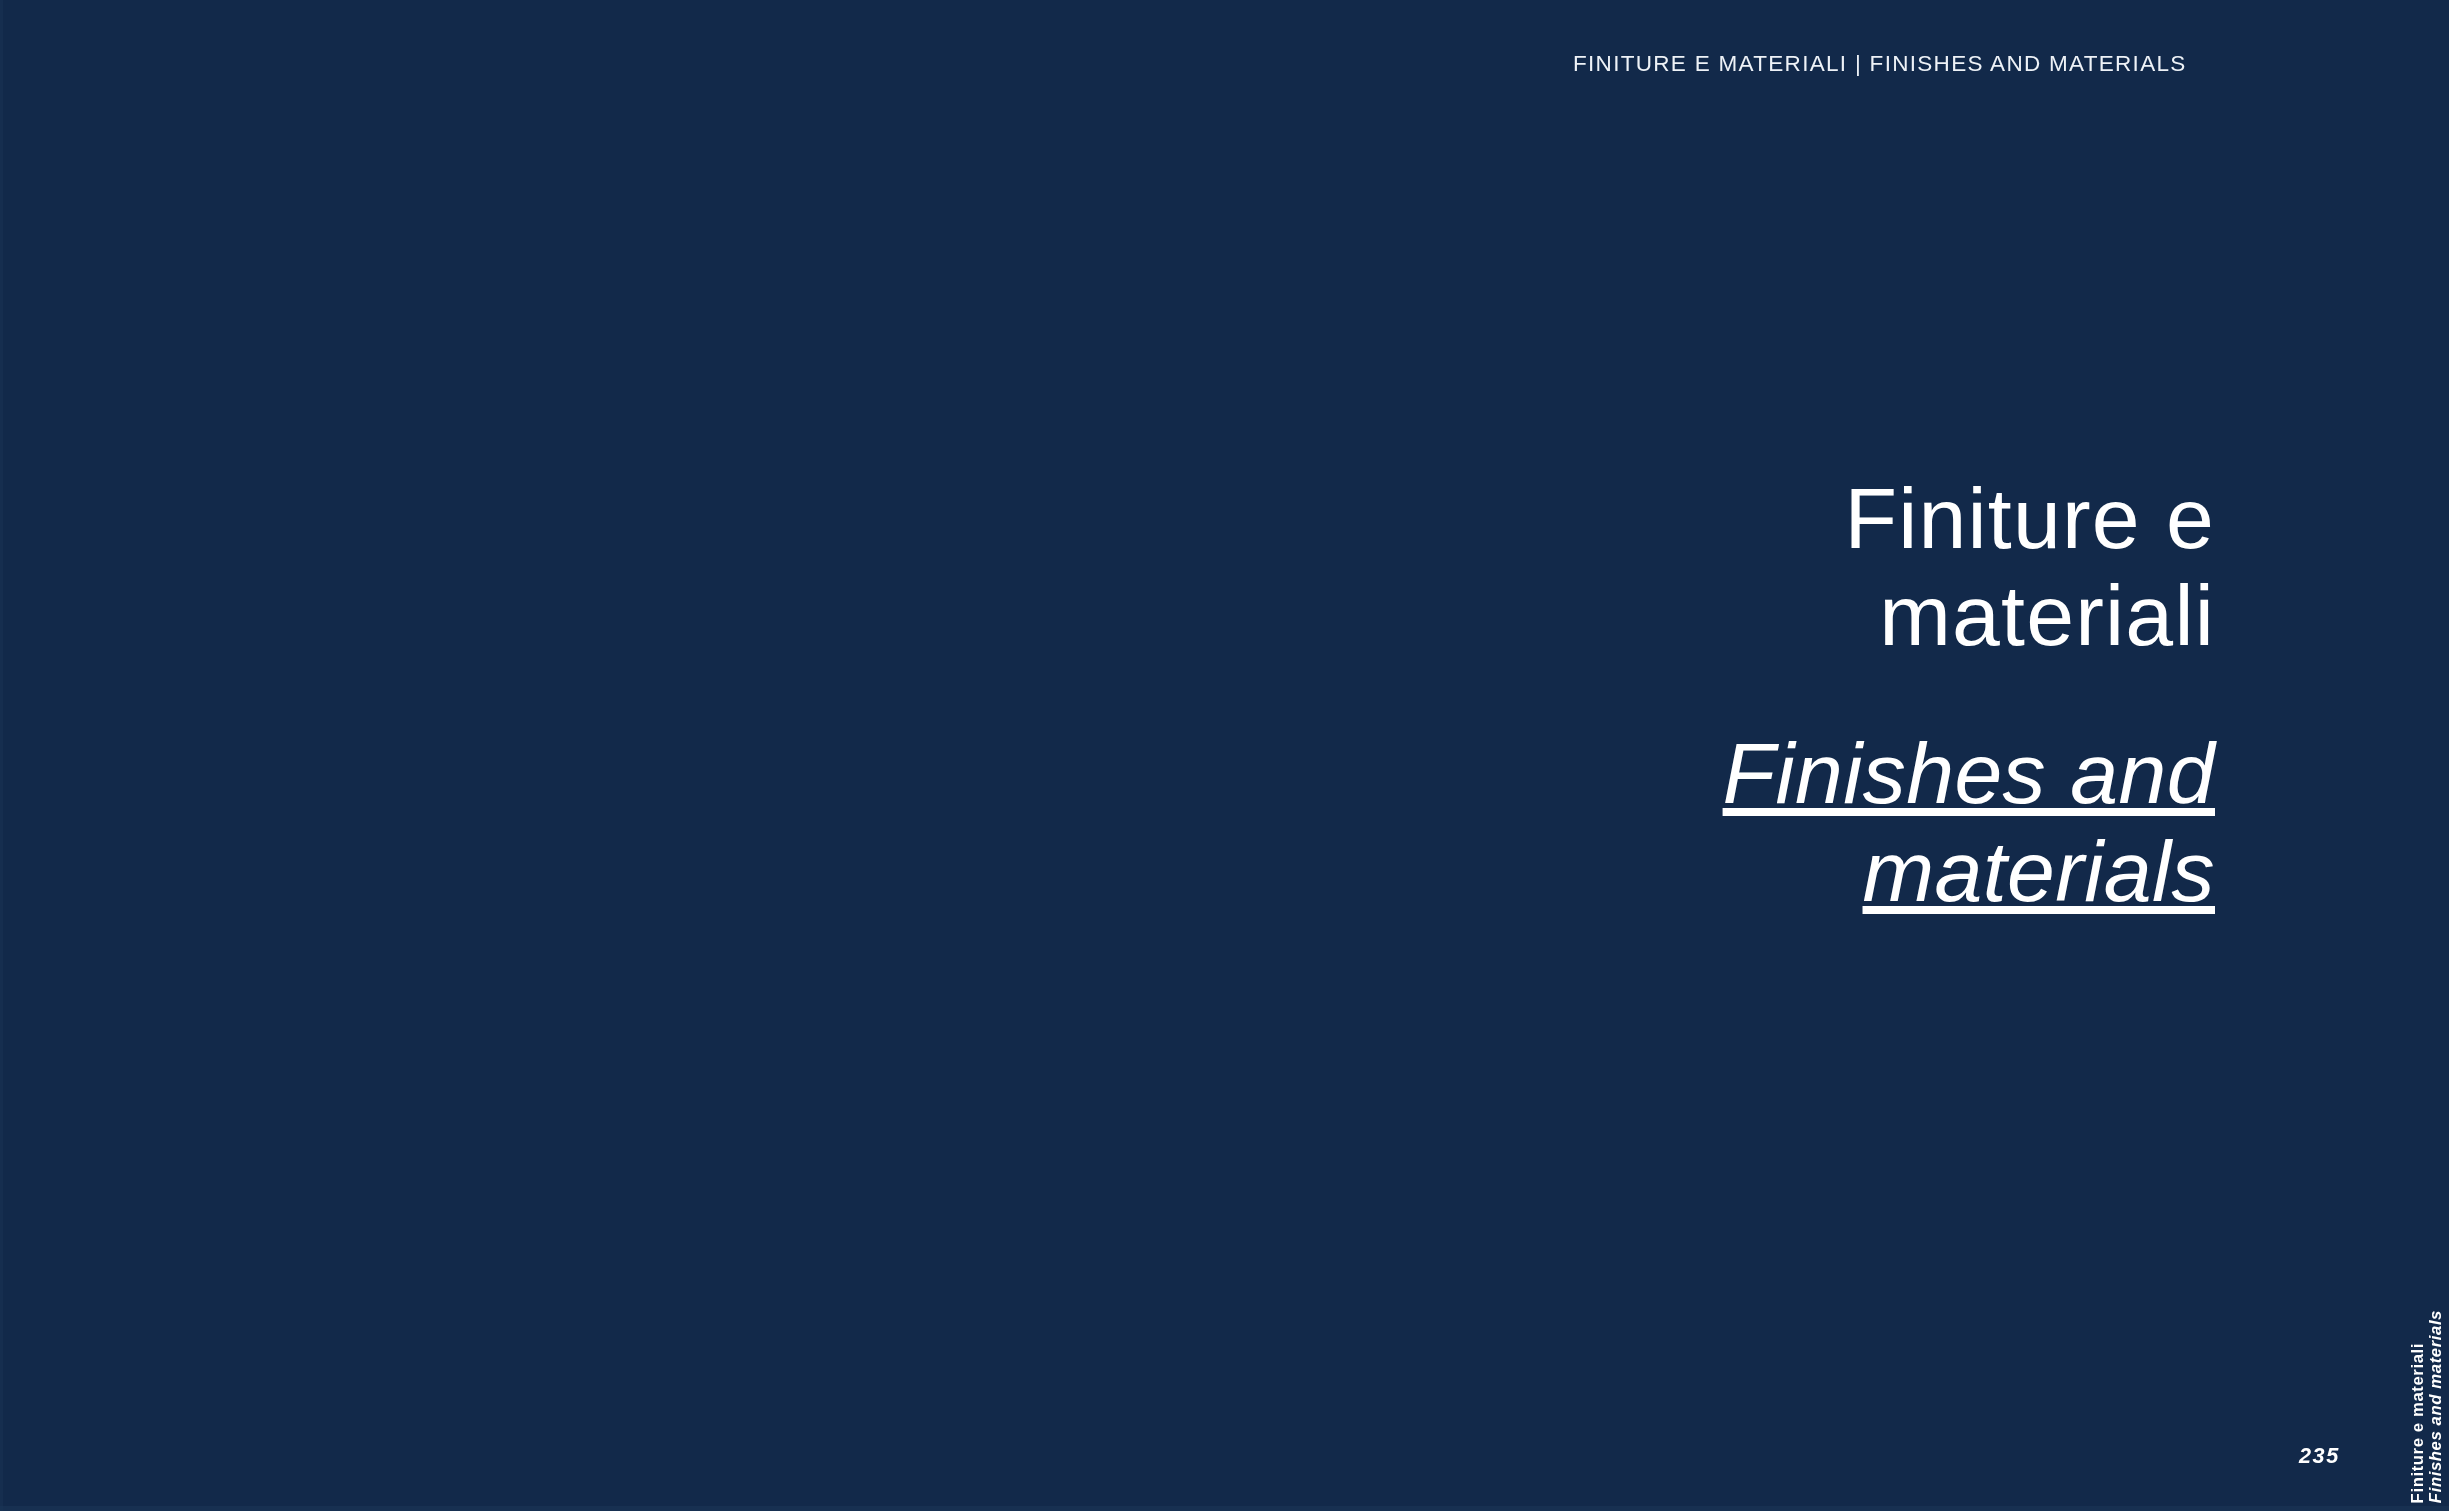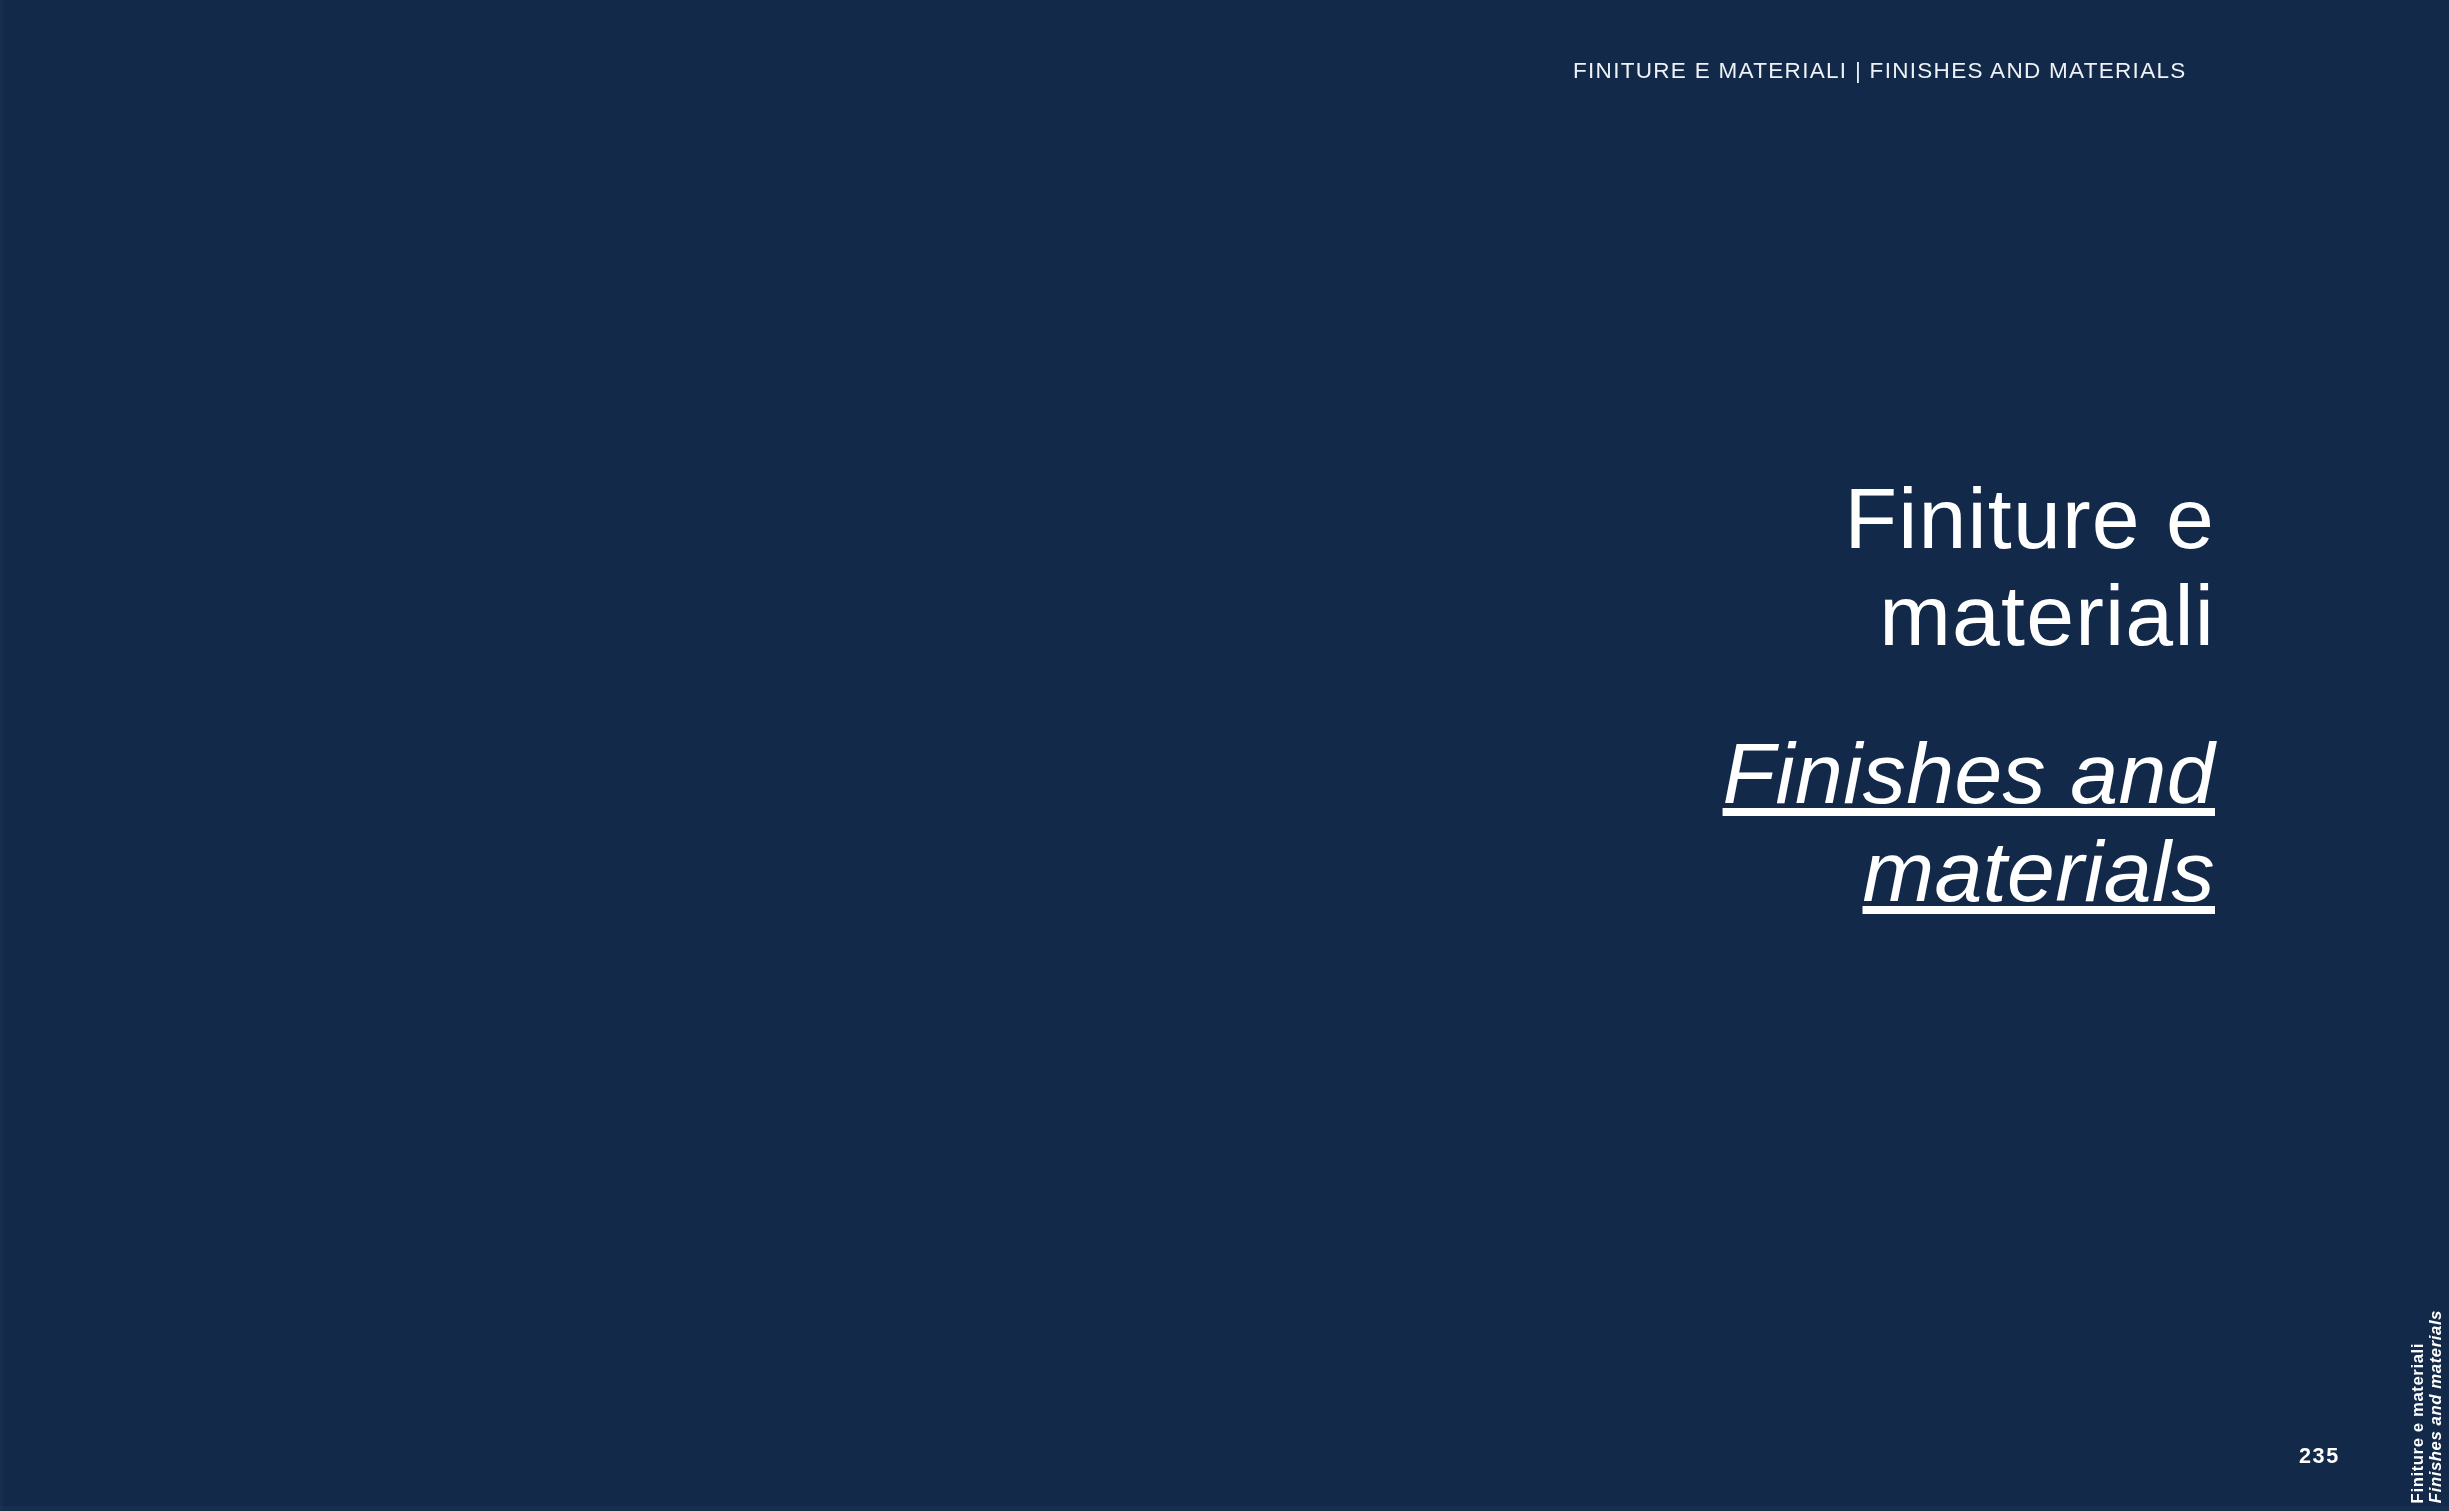--- a/index.html
+++ b/index.html
@@ -35,21 +35,21 @@
     width: 100%;
     height: 4.9px;
     background: #1b3556;
     opacity: 0.6;
   }
 
   
   #running-header {
     position: absolute;
     left: 1573px;
-    top: 59px;
+    top: 52px;
     width: 549px;
     color: #eef2f7;
     font-size: 22.5px;
     font-weight: 400;
     letter-spacing: 1.3px;
     white-space: nowrap;
     line-height: 1.1;
   }
 
   
@@ -84,20 +84,21 @@
 
   
   #folio {
     position: absolute;
     left: 2299px;
     top: 1443px;
     color: #ffffff;
     font-size: 21.6px;
     font-weight: 700;
     letter-spacing: 1.6px;
+    font-style: italic;
   }
 
   
   #side-tab {
     position: absolute;
     right: 3.9px;
     bottom: 7.8px;
     height: 206px;
     display: flex;
     flex-direction: row;

